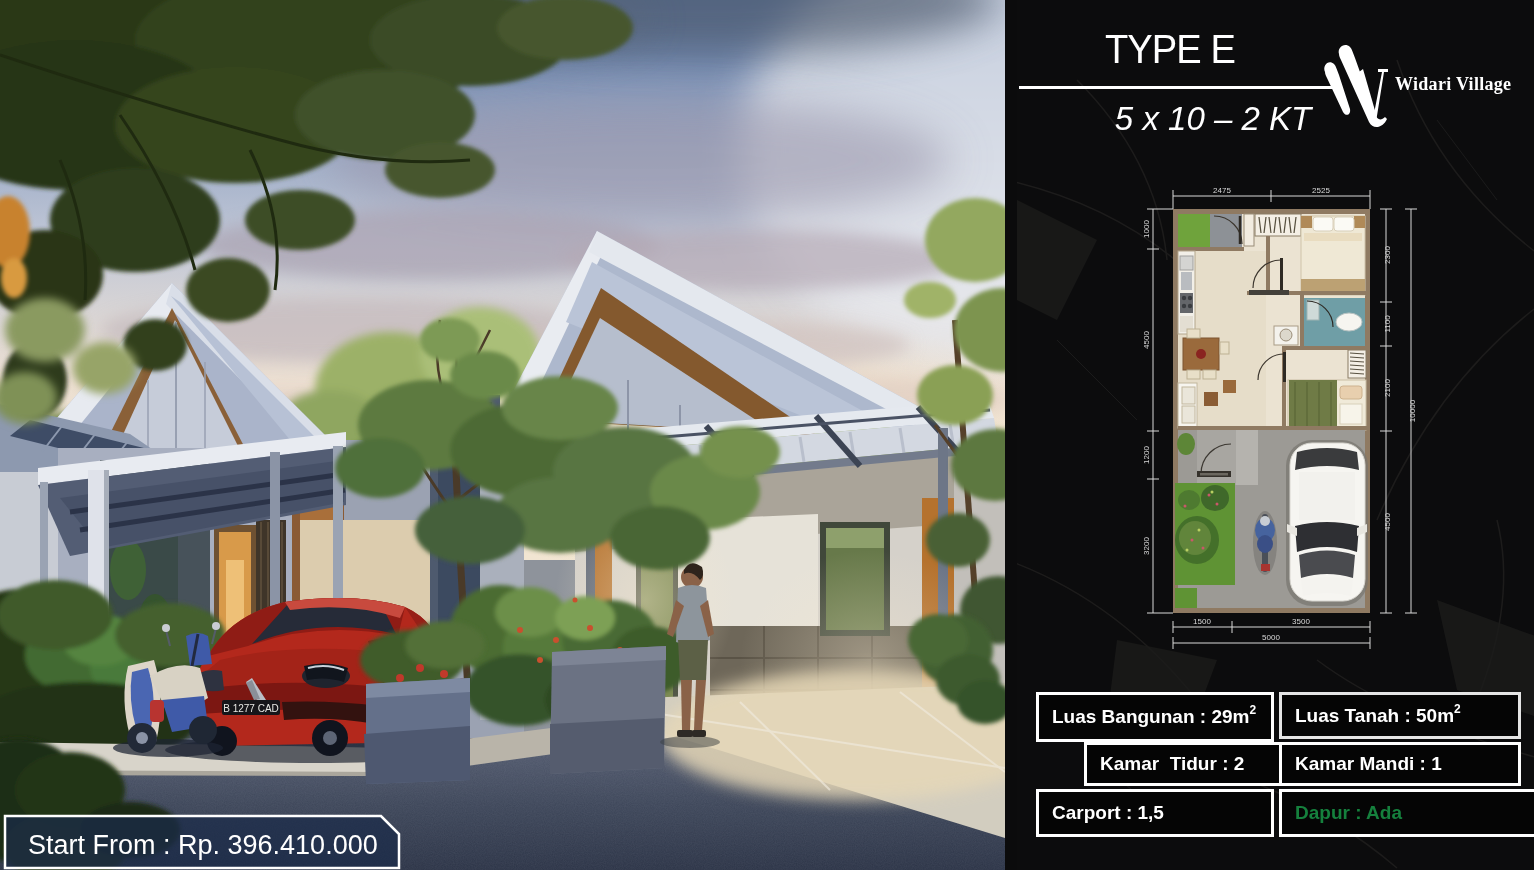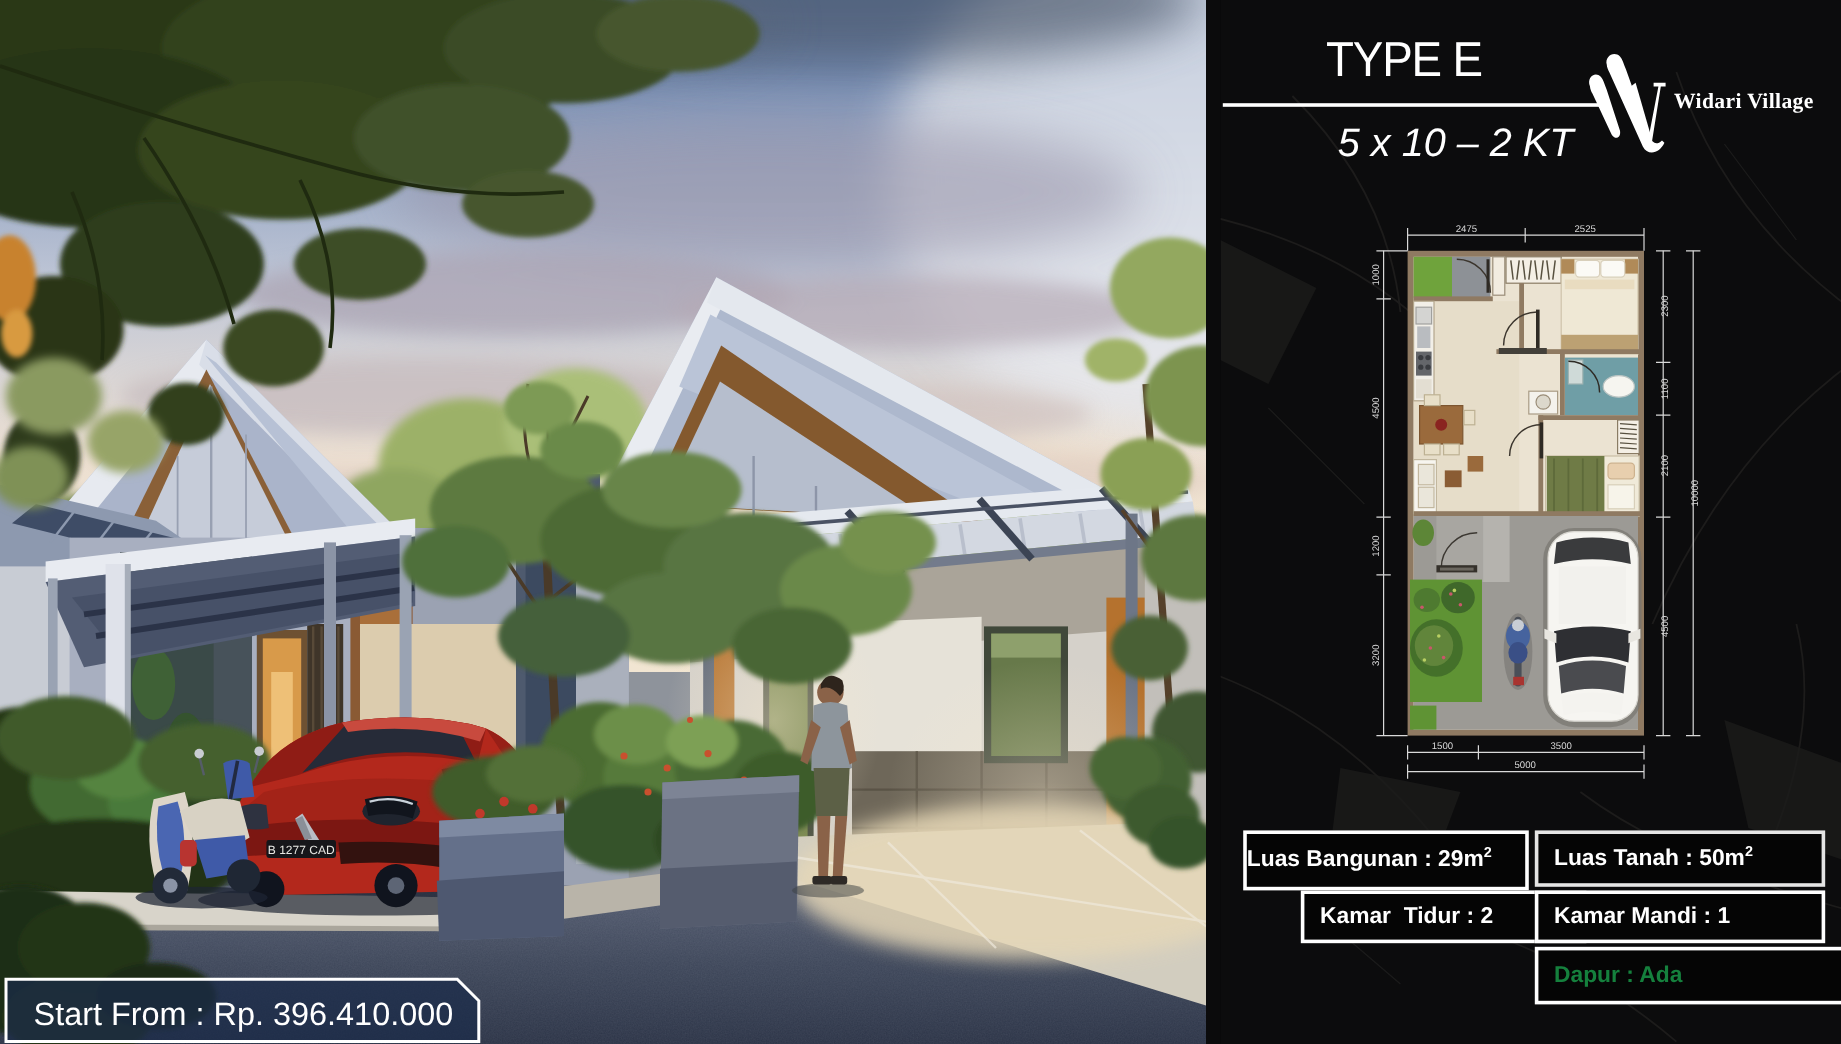--- a/index.html
+++ b/index.html
@@ -694,19 +694,20 @@
         <text x="253" y="144" transform="rotate(-90 253 144)">1100</text>
         <text x="253" y="208" transform="rotate(-90 253 208)">2100</text>
         <text x="253" y="342" transform="rotate(-90 253 342)">4500</text>
         <text x="278" y="231" transform="rotate(-90 278 231)">10000</text>
         <text x="65" y="444">1500</text>
         <text x="164" y="444">3500</text>
         <text x="134" y="460">5000</text>
       </g>
     </svg>
 
-    <div style="position:absolute;box-sizing:border-box;left:19px;top:692px;width:238px;height:50px;border:3px solid #fff;background:#050505;color:#fff;font-size:19px;font-weight:bold;display:flex;align-items:center;">Luas Bangunan : 29m<span style="font-size:12px;position:relative;top:-7px;">2</span></div>
+    <div style="position:absolute;box-sizing:border-box;left:19px;top:692px;width:238px;height:50px;border:3px solid #fff;background:#050505;color:#fff;font-size:19px;font-weight:bold;display:flex;align-items:center;padding-left:13px;">Luas Bangunan : 29m<span style="font-size:12px;position:relative;top:-7px;">2</span></div>
     <div style="position:absolute;box-sizing:border-box;left:262px;top:692px;width:242px;height:47px;border:3px solid #e5e5e5;background:#050505;color:#fff;font-size:19px;font-weight:bold;display:flex;align-items:center;padding-left:13px;">Luas Tanah : 50m<span style="font-size:12px;position:relative;top:-7px;">2</span></div>
     <div style="position:absolute;box-sizing:border-box;left:19px;top:742px;width:238px;height:44px;border:3px solid #fff;background:#050505;color:#fff;font-size:19px;font-weight:bold;display:flex;align-items:center;padding-left:13px;margin-left:48px;">Kamar&nbsp; Tidur : 2</div>
     <div style="position:absolute;box-sizing:border-box;left:262px;top:742px;width:242px;height:44px;border:3px solid #fff;background:#050505;color:#fff;font-size:19px;font-weight:bold;display:flex;align-items:center;padding-left:13px;text-align:right;">Kamar Mandi : 1</div>
+    <div style="position:absolute;box-sizing:border-box;left:19px;top:789px;width:238px;height:48px;border:3px solid #fff;background:#050505;color:#fff;font-size:19px;font-weight:bold;display:flex;align-items:center;padding-left:13px;">Carport : 1,5</div>
     <div style="position:absolute;box-sizing:border-box;left:262px;top:789px;width:282px;height:48px;border:3px solid #fff;background:#050505;color:#15803d;font-size:19px;font-weight:bold;display:flex;align-items:center;padding-left:13px;">Dapur : Ada</div>
   </div>
 </div>
 
 </body></html>

